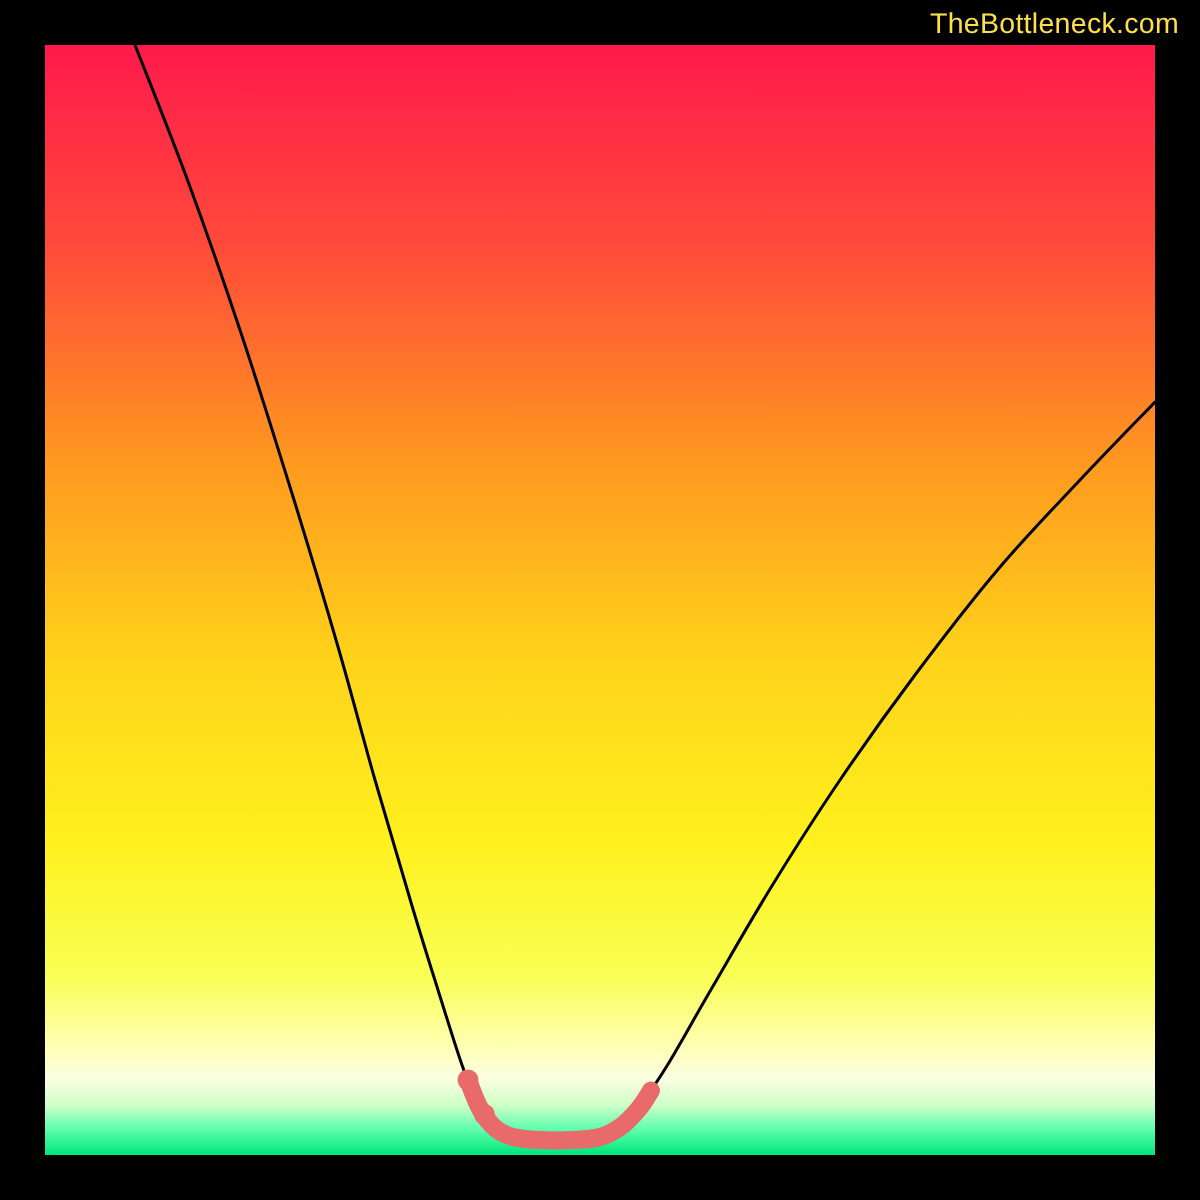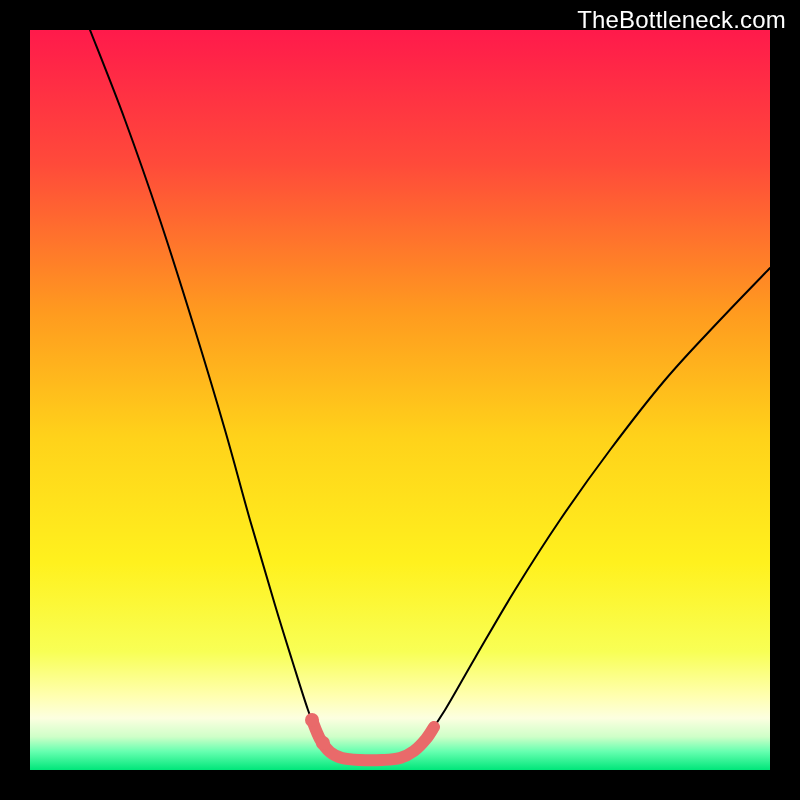--- a/index.html
+++ b/index.html
@@ -27,22 +27,22 @@
     height: 740px;
     overflow: hidden;
   }
   .plot-area svg {
     display: block;
   }
   .watermark {
     position: absolute;
     top: 6px;
     right: 14px;
-    color: #ffffff;
-    font-size: 24px;
+    color: #fde047;
+    font-size: 19px;
     font-weight: 500;
     letter-spacing: 0.2px;
     user-select: none;
   }
 </style>
 </head>
 <body>
 
 <div class="frame">
   <div class="plot-area">

